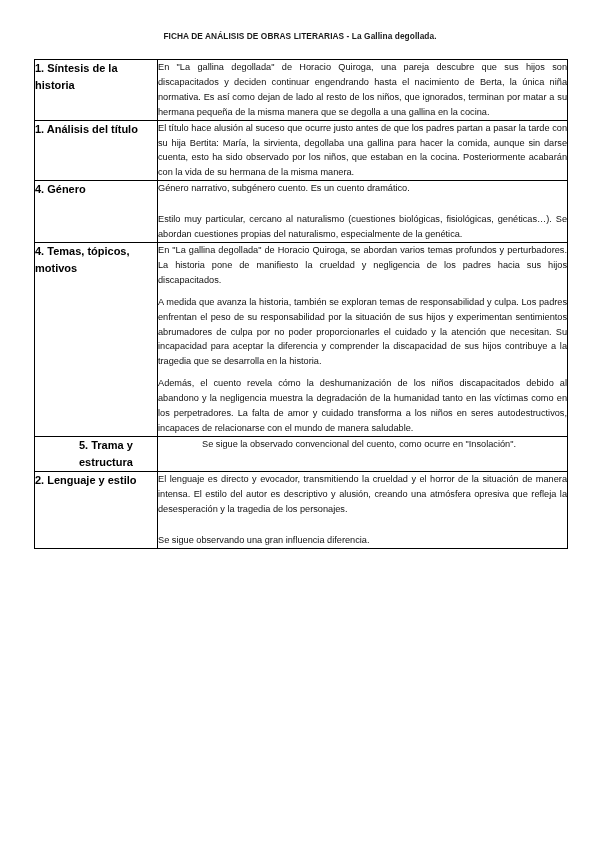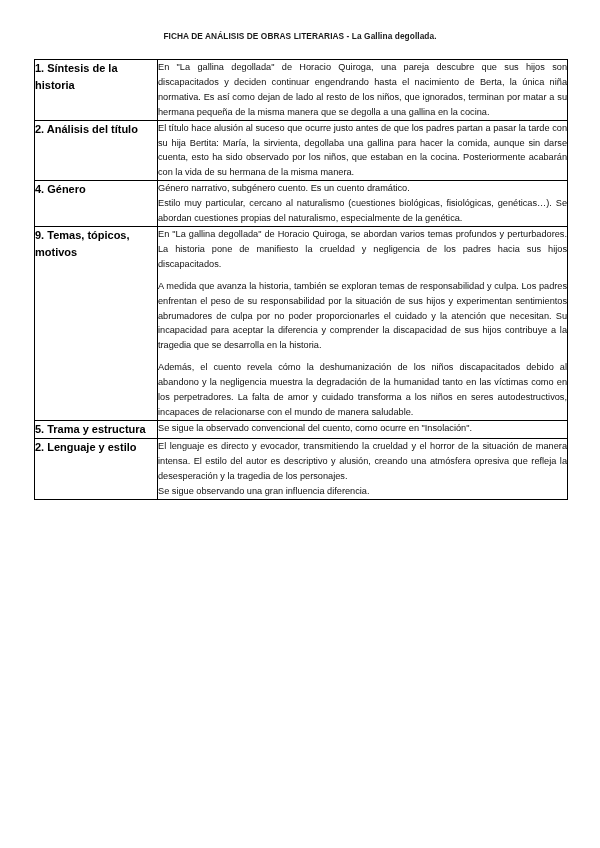--- a/index.html
+++ b/index.html
@@ -65,29 +65,30 @@
     text-align: justify;
     color: #111111;
   }
   .content-cell p {
     margin: 0;
   }
   .content-cell p + p {
     margin-top: 7px;
   }
   .content-cell p.tight + p.tight {
-    margin-top: 0;
+    margin-top: 16px;
   }
   
   tr[data-name="table-row"] > td {
     height: auto;
   }
   .row-trama .content-cell,
   .row-trama .label-cell {
     min-height: 55px;
+    padding-left: 44px;
   }
 </style>
 </head>
 <body>
 
 <div class="page" data-name="document-page">
 
   <div class="doc-header" data-name="document-header-title">FICHA DE ANÁLISIS DE OBRAS LITERARIAS - La Gallina degollada.</div>
 
   <table class="analysis-table" data-name="literary-analysis-table">
@@ -98,36 +99,36 @@
     <tbody data-name="table-body">
 
       <tr data-name="table-row">
         <td class="label-cell" data-name="row-label-sintesis-de-la-historia">1. Síntesis de la historia</td>
         <td class="content-cell" data-name="row-content-sintesis-de-la-historia">
           <p data-name="paragraph">En "La gallina degollada" de Horacio Quiroga, una pareja descubre que sus hijos son discapacitados y deciden continuar engendrando hasta el nacimiento de Berta, la única niña normativa. Es así como dejan de lado al resto de los niños, que ignorados, terminan por matar a su hermana pequeña de la misma manera que se degolla a una gallina en la cocina.</p>
         </td>
       </tr>
 
       <tr data-name="table-row">
-        <td class="label-cell" data-name="row-label-analisis-del-titulo">2. Análisis del título</td>
+        <td class="label-cell" data-name="row-label-analisis-del-titulo">1. Análisis del título</td>
         <td class="content-cell" data-name="row-content-analisis-del-titulo">
           <p data-name="paragraph">El título hace alusión al suceso que ocurre justo antes de que los padres partan a pasar la tarde con su hija Bertita: María, la sirvienta, degollaba una gallina para hacer la comida, aunque sin darse cuenta, esto ha sido observado por los niños, que estaban en la cocina. Posteriormente acabarán con la vida de su hermana de la misma manera.</p>
         </td>
       </tr>
 
       <tr data-name="table-row">
         <td class="label-cell" data-name="row-label-genero">4. Género</td>
         <td class="content-cell" data-name="row-content-genero">
           <p class="tight" data-name="paragraph">Género narrativo, subgénero cuento. Es un cuento dramático.</p>
           <p class="tight" data-name="paragraph">Estilo muy particular, cercano al naturalismo (cuestiones biológicas, fisiológicas, genéticas…). Se abordan cuestiones propias del naturalismo, especialmente de la genética.</p>
         </td>
       </tr>
 
       <tr data-name="table-row">
-        <td class="label-cell" data-name="row-label-temas-topicos-motivos">9. Temas, tópicos, motivos</td>
+        <td class="label-cell" data-name="row-label-temas-topicos-motivos">4. Temas, tópicos, motivos</td>
         <td class="content-cell" data-name="row-content-temas-topicos-motivos">
           <p data-name="paragraph">En "La gallina degollada" de Horacio Quiroga, se abordan varios temas profundos y perturbadores. La historia pone de manifiesto la crueldad y negligencia de los padres hacia sus hijos discapacitados.</p>
           <p data-name="paragraph">A medida que avanza la historia, también se exploran temas de responsabilidad y culpa. Los padres enfrentan el peso de su responsabilidad por la situación de sus hijos y experimentan sentimientos abrumadores de culpa por no poder proporcionarles el cuidado y la atención que necesitan. Su incapacidad para aceptar la diferencia y comprender la discapacidad de sus hijos contribuye a la tragedia que se desarrolla en la historia.</p>
           <p data-name="paragraph">Además, el cuento revela cómo la deshumanización de los niños discapacitados debido al abandono y la negligencia muestra la degradación de la humanidad tanto en las víctimas como en los perpetradores. La falta de amor y cuidado transforma a los niños en seres autodestructivos, incapaces de relacionarse con el mundo de manera saludable.</p>
         </td>
       </tr>
 
       <tr class="row-trama" data-name="table-row">
         <td class="label-cell" data-name="row-label-trama-y-estructura">5. Trama y estructura</td>
         <td class="content-cell" data-name="row-content-trama-y-estructura">

